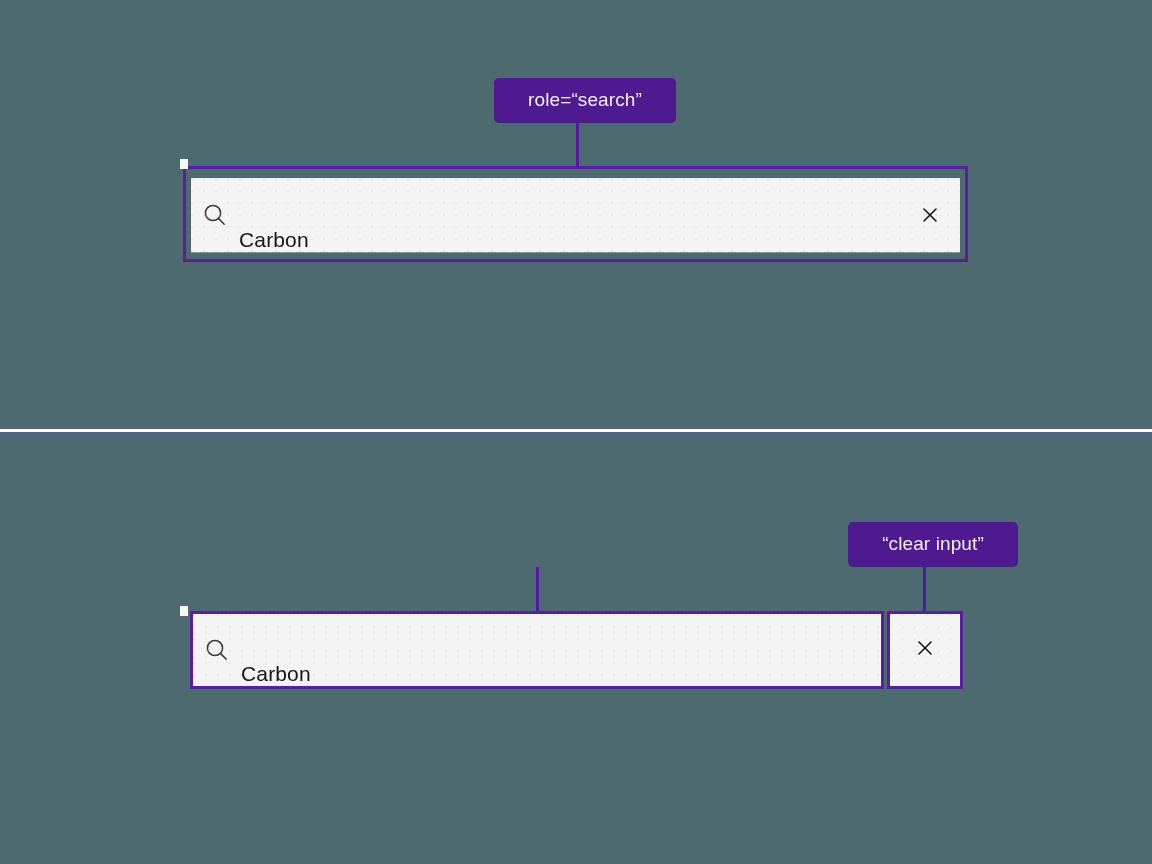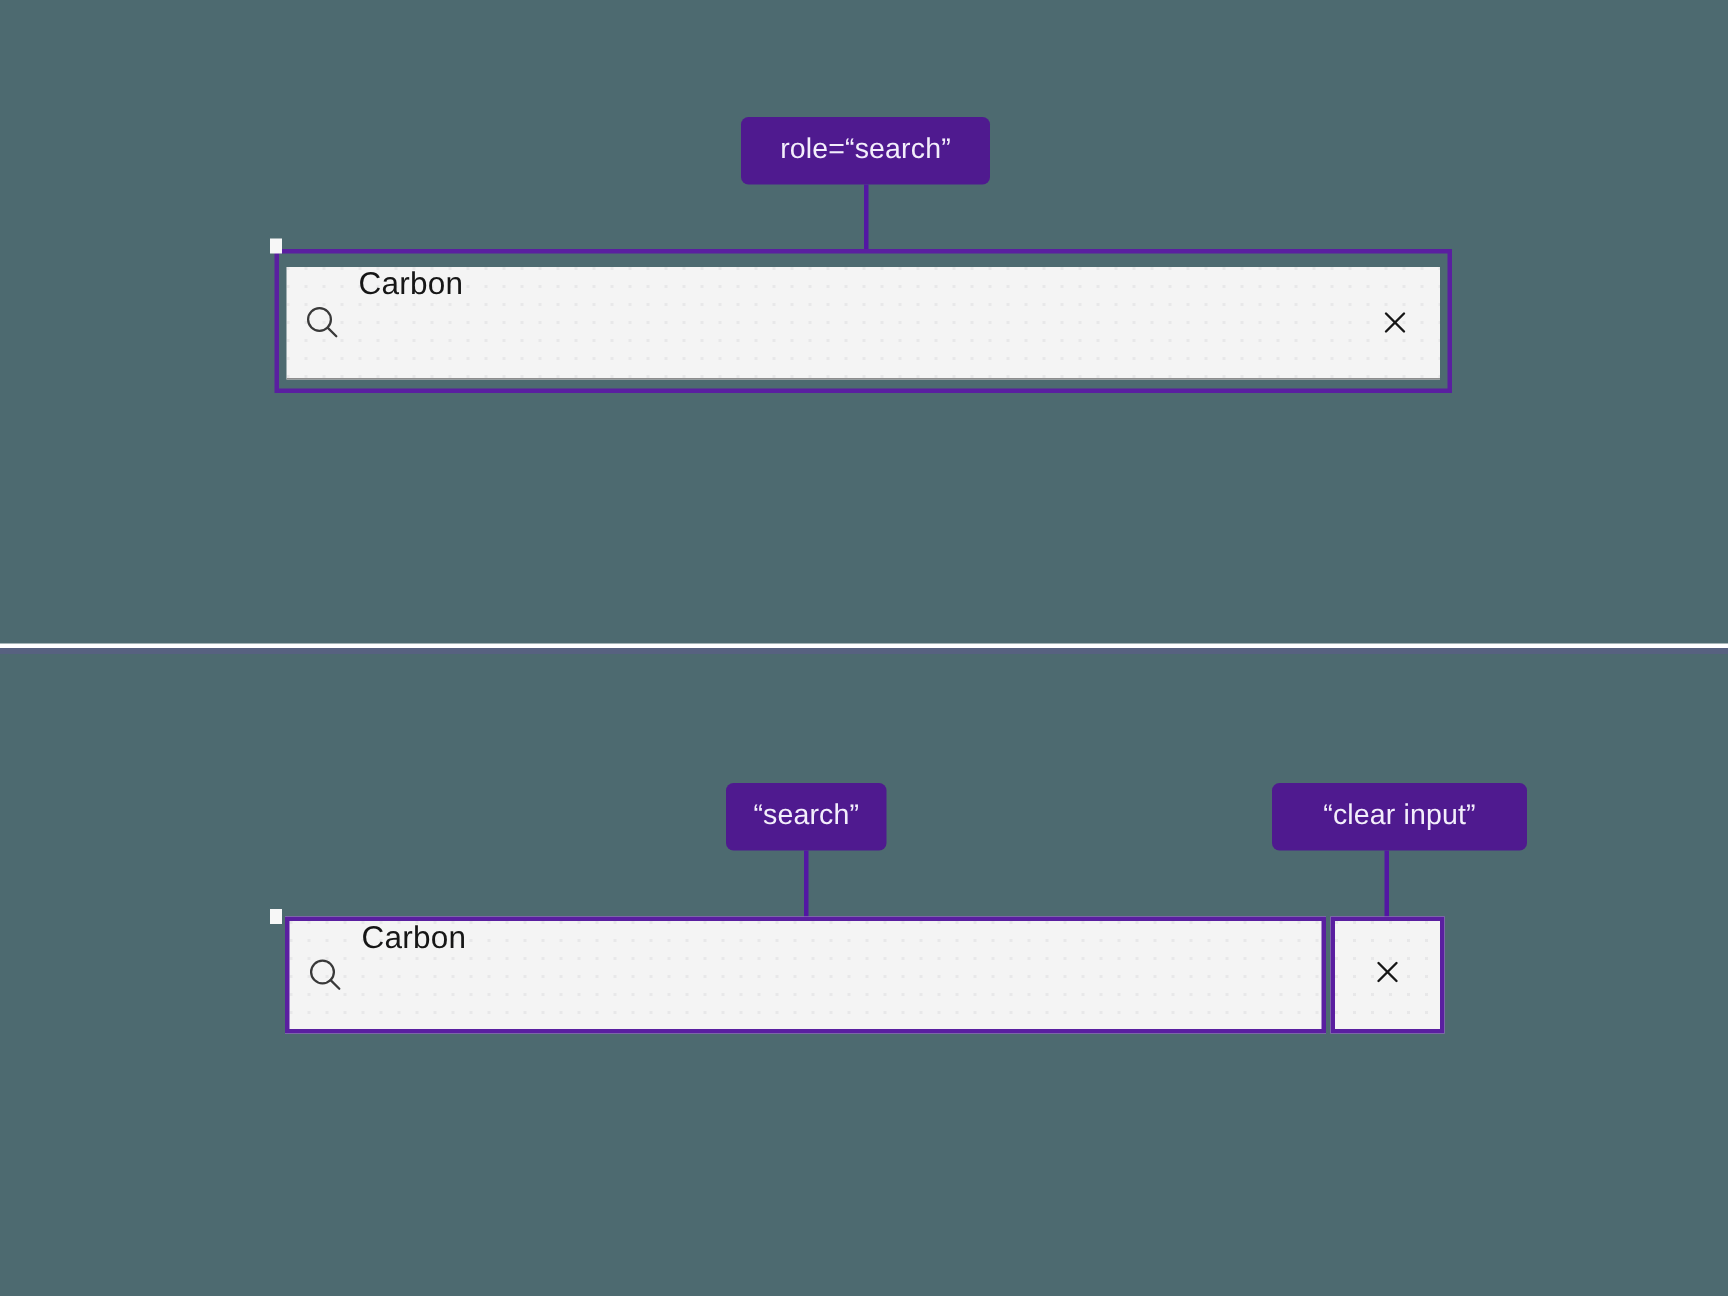--- a/index.html
+++ b/index.html
@@ -78,21 +78,21 @@
     box-sizing: border-box;
   }
 
   
   .search-field {
     position: absolute;
     background: #f4f4f4;
     box-sizing: border-box;
     border-bottom: 1px solid #8d8d8d;
     display: flex;
-    align-items: flex-start;
+    align-items: flex-end;
     
     background-image:
       radial-gradient(circle at 1px 1px, rgba(150,150,160,0.13) 1px, transparent 1.2px);
     background-size: 12px 12px;
   }
   .search-field.bordered {
     border: 3px solid #5a1fa0;
   }
 
   .search-icon-wrap {
@@ -140,21 +140,21 @@
     background-image:
       radial-gradient(circle at 1px 1px, rgba(150,150,160,0.13) 1px, transparent 1.2px);
     background-size: 12px 12px;
   }
 </style>
 </head>
 <body>
 
 <div class="canvas">
 
-  <div class="badge" style="left:494px; top:78px; width:166px; height:45px;text-align:center;">role=“search”</div>
+  <div class="badge" style="left:494px; top:78px; width:182px; height:45px;text-align:center;">role=“search”</div>
 
   <div class="connector" style="left:576px; top:123px; height:44px;"></div>
 
   <div class="sel-ring" style="left:183px; top:166px; width:785px; height:96px;"></div>
 
   <div class="handle" style="left:180px; top:159px;"></div>
 
   <div class="search-field" style="left:191px; top:178px; width:769px; height:75px;">
 
     <span class="search-icon-wrap">
@@ -172,21 +172,20 @@
           <line x1="4" y1="4" x2="16" y2="16" stroke="#161616" stroke-width="1.6" stroke-linecap="round"></line>
           <line x1="16" y1="4" x2="4" y2="16" stroke="#161616" stroke-width="1.6" stroke-linecap="round"></line>
         </svg>
       </span>
     </button>
   </div>
 
   <div class="panel-divider" style="top:429px;"></div>
   <div class="panel-divider-shadow" style="top:432px;"></div>
 
-  <div class="badge" style="left:484px; top:522px; width:107px; height:45px;">“search”</div>
 
   <div class="connector" style="left:536px; top:567px; height:46px;"></div>
 
   <div class="badge" style="left:848px; top:522px; width:170px; height:45px;">“clear input”</div>
 
   <div class="connector" style="left:923px; top:567px; height:46px;"></div>
 
   <div class="handle" style="left:180px; top:606px;"></div>
 
   <div class="search-field bordered" style="left:190px; top:611px; width:694px; height:78px;">

